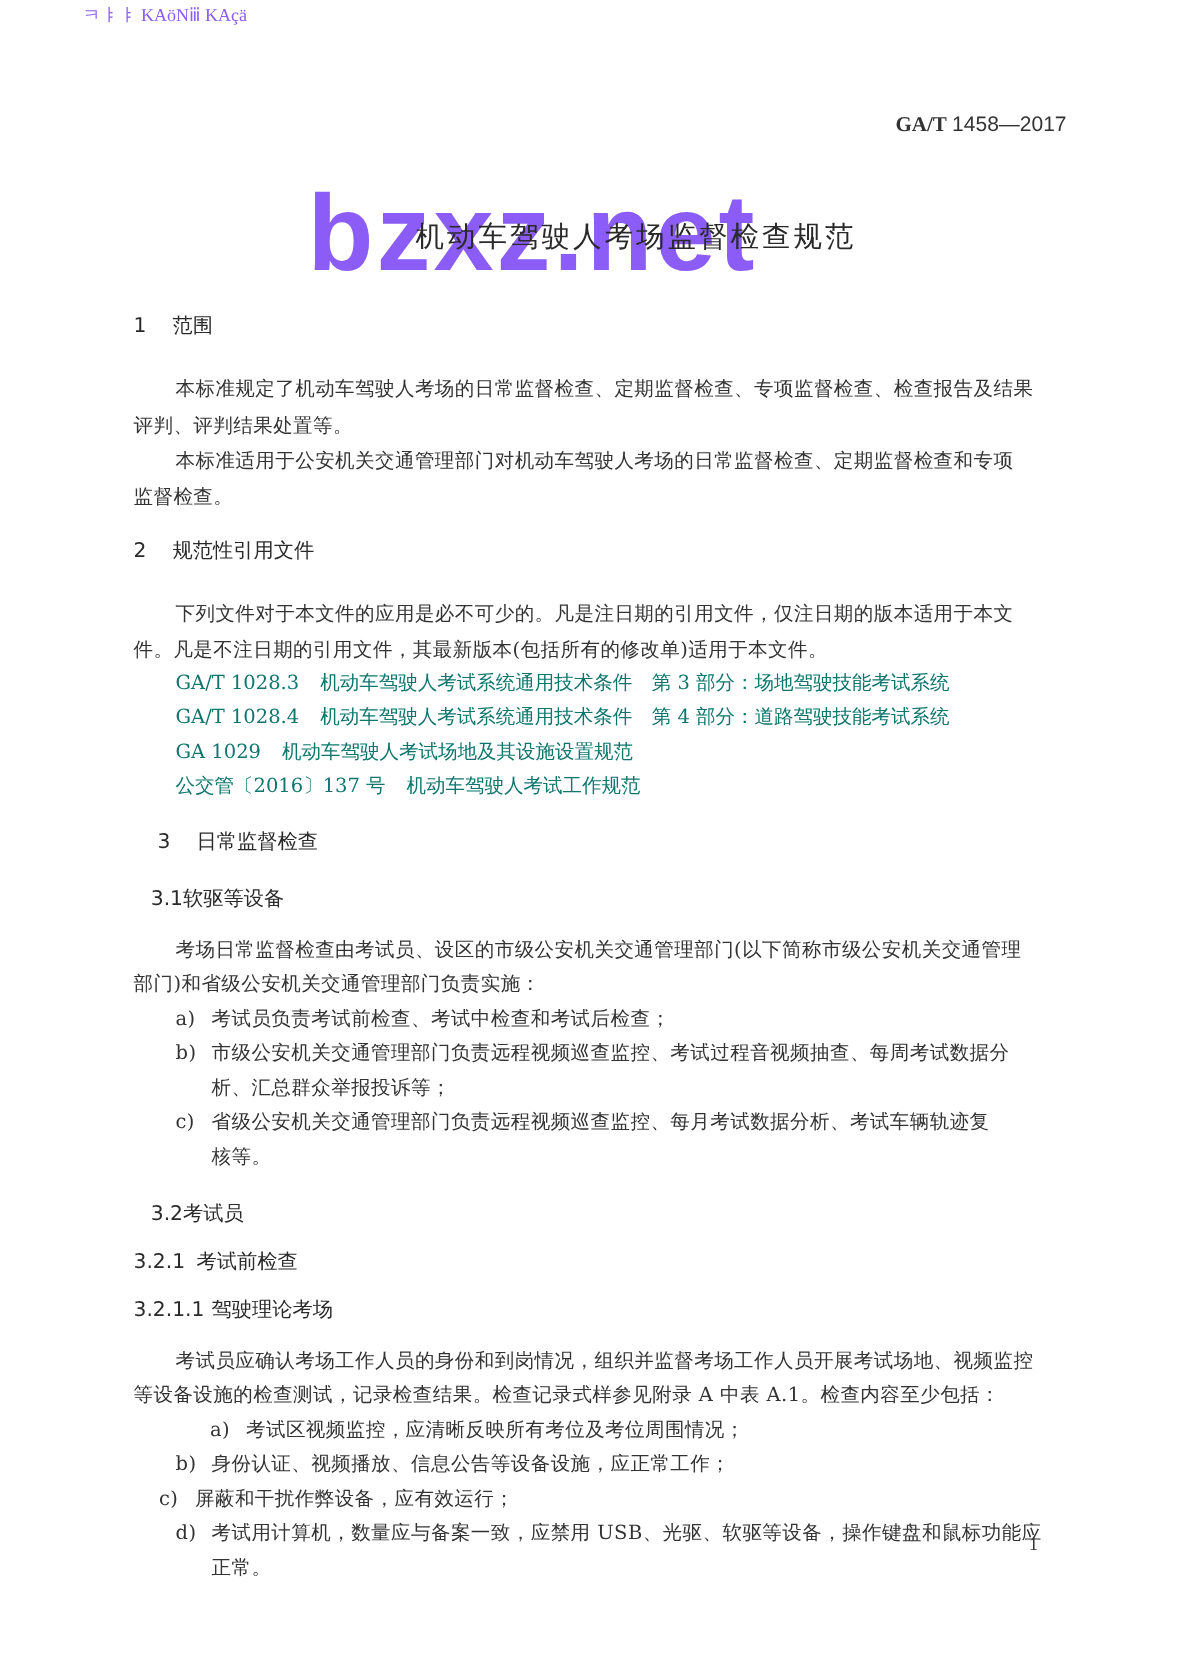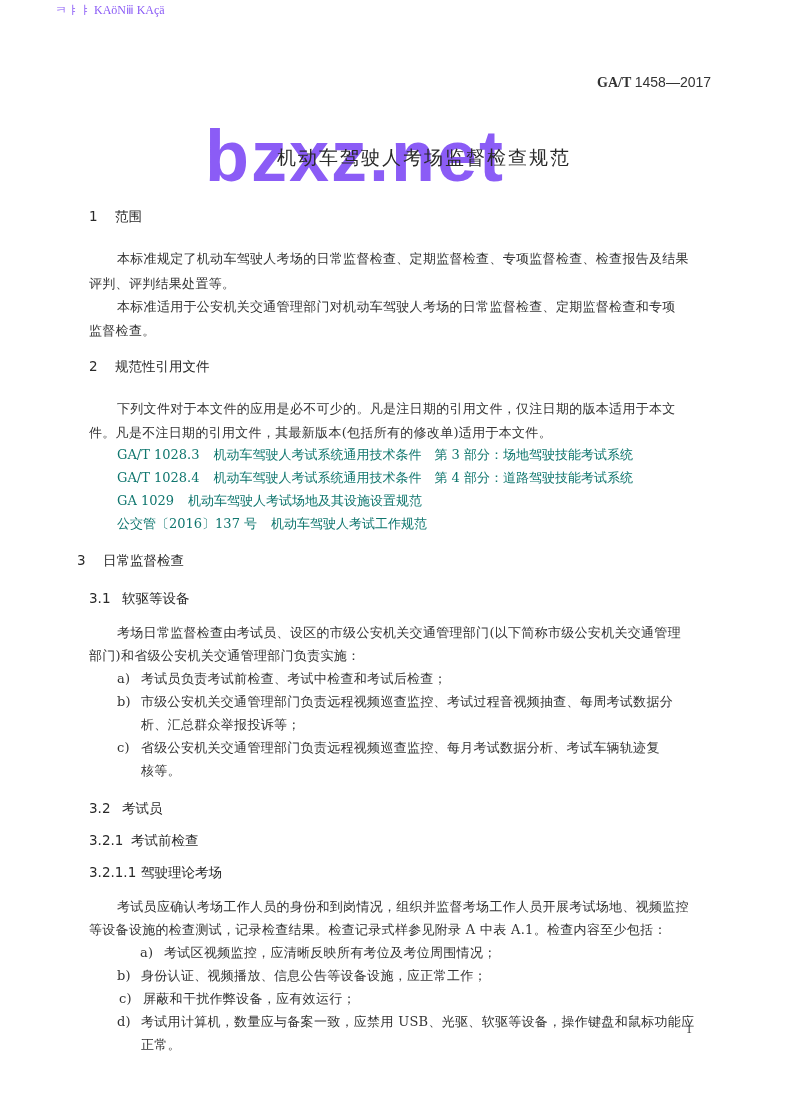--- a/index.html
+++ b/index.html
@@ -29,21 +29,21 @@
   .doc-title {
     position: absolute; left: 0; width: 800px; top: 145px; text-align: center;
     font-family: "DejaVu Sans", sans-serif; font-size: 19px; color: #2a2a2a;
     letter-spacing: 2px; z-index: 1; padding-left: 24px;
   }
   .abs { position: absolute; white-space: nowrap; z-index: 1; }
   .h1 {
     font-family: "DejaVu Sans", sans-serif; font-size: 13.5px; color: #2a2a2a;
   }
   .h1 .num { display: inline-block; width: 26px; }
-  .h2 .num { display: inline-block; width: 33px; }
+  .h2 .num { display: inline-block; width: 33px; text-align: right; }
   .h3 .num { display: inline-block; width: 42px; }
   .h4 .num { display: inline-block; width: 52px; }
   .p {
     font-family: "DejaVu Serif", serif; font-size: 13px; color: #333;
     letter-spacing: 0.3px;
   }
   .ref {
     font-family: "DejaVu Serif", serif; font-size: 13px; color: #0f766e;
   }
   .ref .code { display: inline-block; margin-right: 14px; }
@@ -87,21 +87,21 @@
 <div class="abs ref" style="left:117px; top:469px;">
   <span class="code">GA/T 1028.4</span><span>机动车驾驶人考试系统通用技术条件　第 4 部分：道路驾驶技能考试系统</span>
 </div>
 <div class="abs ref" style="left:117px; top:492px;">
   <span class="code">GA 1029</span><span>机动车驾驶人考试场地及其设施设置规范</span>
 </div>
 <div class="abs ref" style="left:117px; top:515px;">
   <span class="code">公交管〔2016〕137 号</span><span>机动车驾驶人考试工作规范</span>
 </div>
 
-<div class="abs h1" style="left:77px; top:552px;">
+<div class="abs h1" style="left:105px; top:552px;">
   <span class="num">3</span><span>日常监督检查</span>
 </div>
 
 <div class="abs h1 h2" style="left:89px; top:590px;">
   <span class="num">3.1</span><span>软驱等设备</span>
 </div>
 <div class="abs p" style="left:117px; top:624px;">考场日常监督检查由考试员、设区的市级公安机关交通管理部门(以下简称市级公安机关交通管理</div>
 <div class="abs p" style="left:89px; top:647px;">部门)和省级公安机关交通管理部门负责实施：</div>
 
 <div class="abs p" style="left:117px; top:670px;">
@@ -130,21 +130,21 @@
 
 <div class="abs p" style="left:117px; top:898px;">考试员应确认考场工作人员的身份和到岗情况，组织并监督考场工作人员开展考试场地、视频监控</div>
 <div class="abs p" style="left:89px; top:921px;">等设备设施的检查测试，记录检查结果。检查记录式样参见附录 A 中表 A.1。检查内容至少包括：</div>
 
 <div class="abs p" style="left:117px; top:944px;margin-left:23px;">
   <span class="item-label">a)</span><span>考试区视频监控，应清晰反映所有考位及考位周围情况；</span>
 </div>
 <div class="abs p" style="left:117px; top:967px;">
   <span class="item-label">b)</span><span>身份认证、视频播放、信息公告等设备设施，应正常工作；</span>
 </div>
-<div class="abs p" style="left:119px; top:990px;">
+<div class="abs p" style="left:106px; top:990px;">
   <span class="item-label">c)</span><span>屏蔽和干扰作弊设备，应有效运行；</span>
 </div>
 <div class="abs p" style="left:117px; top:1013px;">
   <span class="item-label">d)</span><span>考试用计算机，数量应与备案一致，应禁用 USB、光驱、软驱等设备，操作键盘和鼠标功能应</span>
 </div>
 <div class="abs p" style="left:141px; top:1036px;">正常。</div>
 
 <div class="page-num">1</div>
 
 </body></html>

